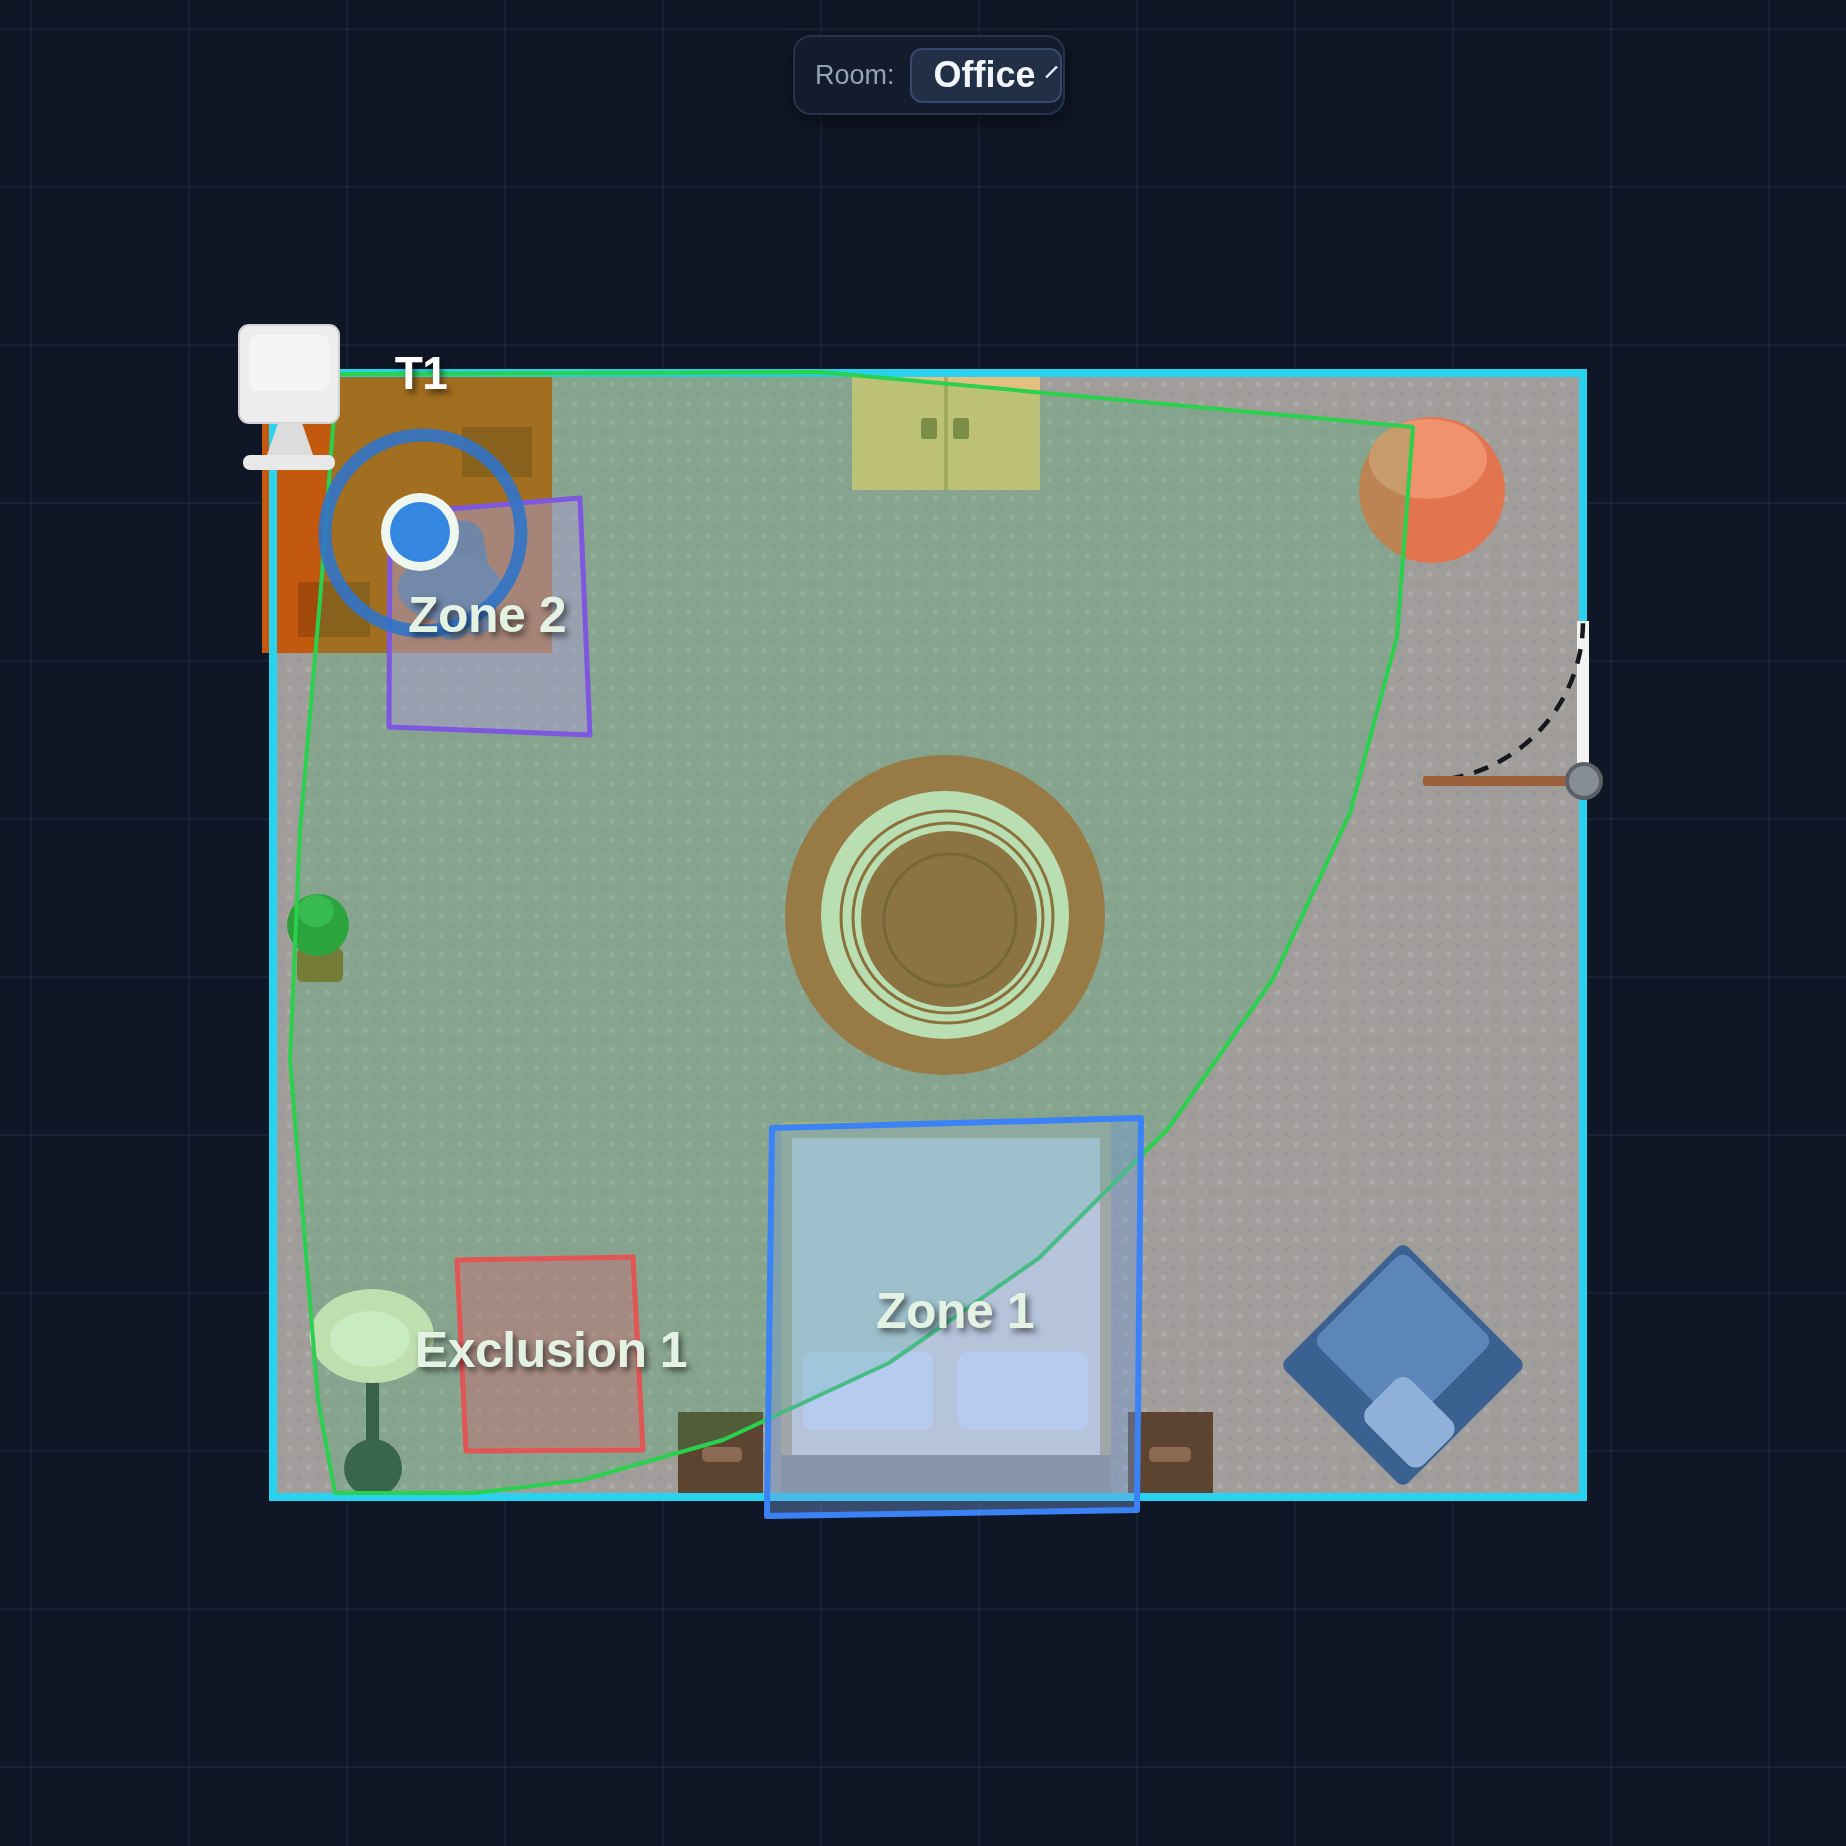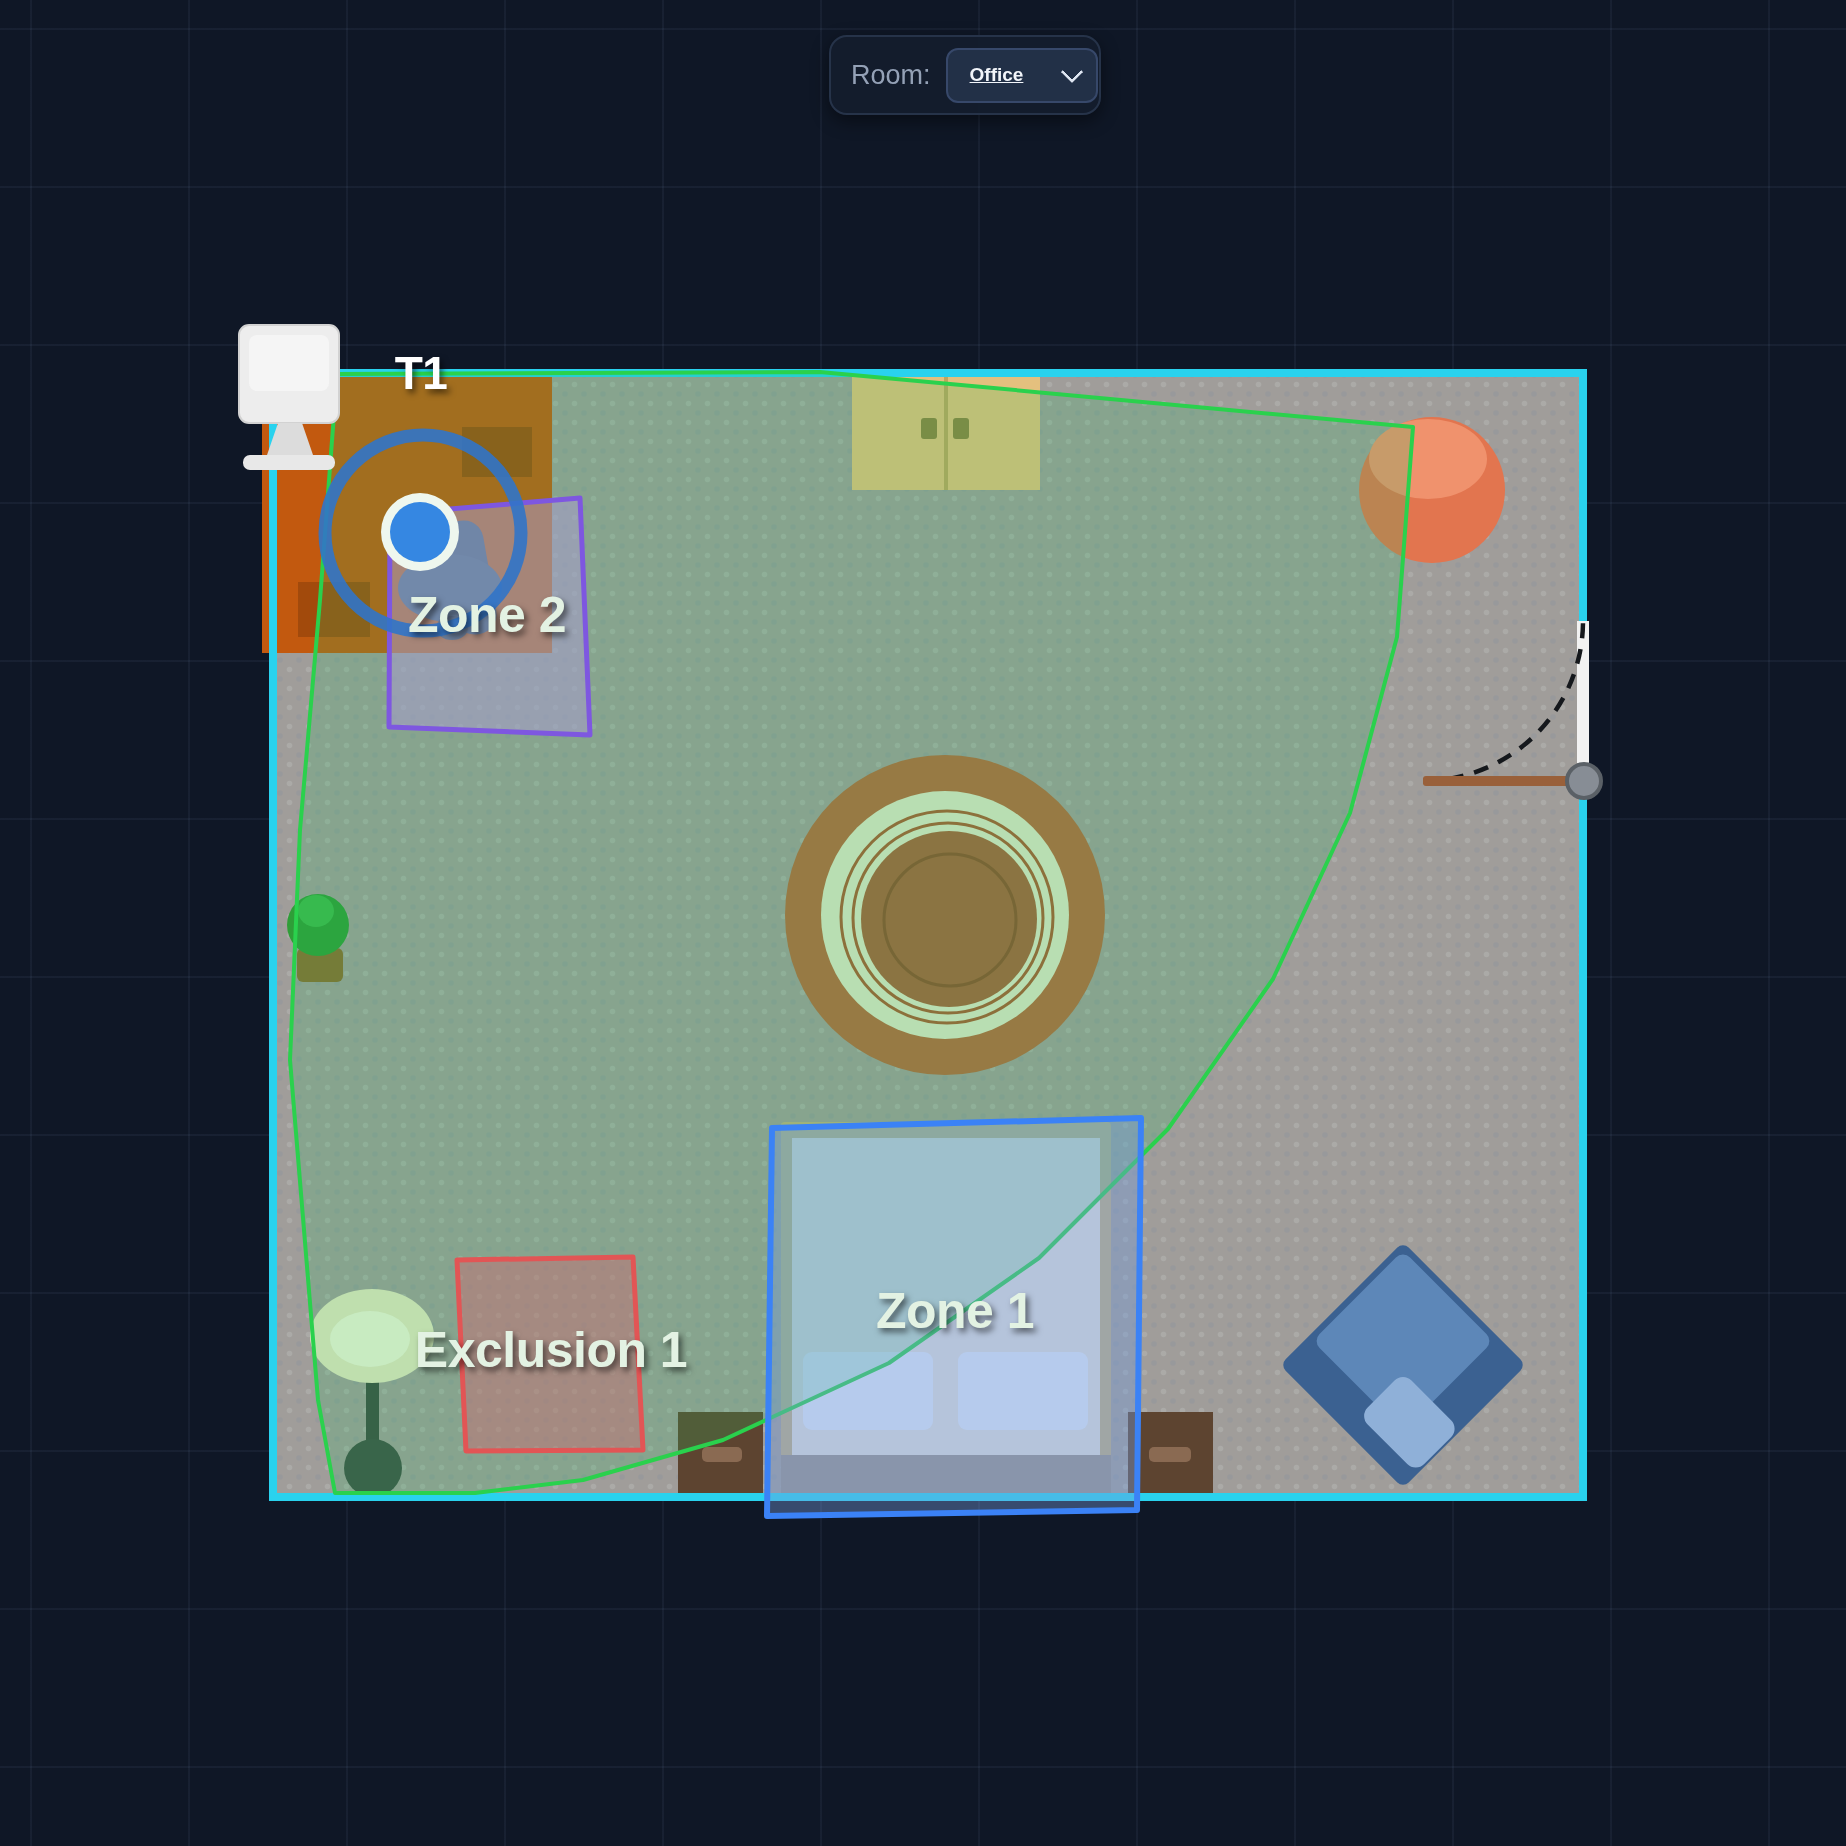--- a/index.html
+++ b/index.html
@@ -26,34 +26,33 @@
   
   .panel{
     position:absolute;left:793px;top:35px;width:272px;height:80px;
     box-sizing:border-box;
     background:rgba(20,29,45,0.92);
     border:2px solid #263349;
     border-radius:18px;
     display:flex;align-items:center;justify-content:flex-start;
     gap:15px;padding:0 20px;
     box-shadow:0 6px 18px rgba(0,0,0,0.45);
-    margin-left:36px;
   }
   .panel-label{color:#94a1b6;font-size:27px;}
   .select{
     box-sizing:border-box;
     min-width:152px;height:55px;
     background:#223047;
     border:2px solid #37486a;
     border-radius:12px;
     display:flex;align-items:center;justify-content:space-between;
     gap:14px;padding:0 16px 0 22px;
     cursor:pointer;
   }
-  .select-value{color:#f2f5fa;font-size:19px;font-weight:bold;text-decoration:underline;}
+  .select-value{color:#f2f5fa;font-size:36px;font-weight:bold;}
   .chev{
     width:13px;height:13px;margin-top:-7px;
     border-right:3.5px solid #dfe6f2;border-bottom:3.5px solid #dfe6f2;
     transform:rotate(45deg);border-radius:1px;
   }
 </style>
 </head>
 <body>
 
 <div id="stage">

